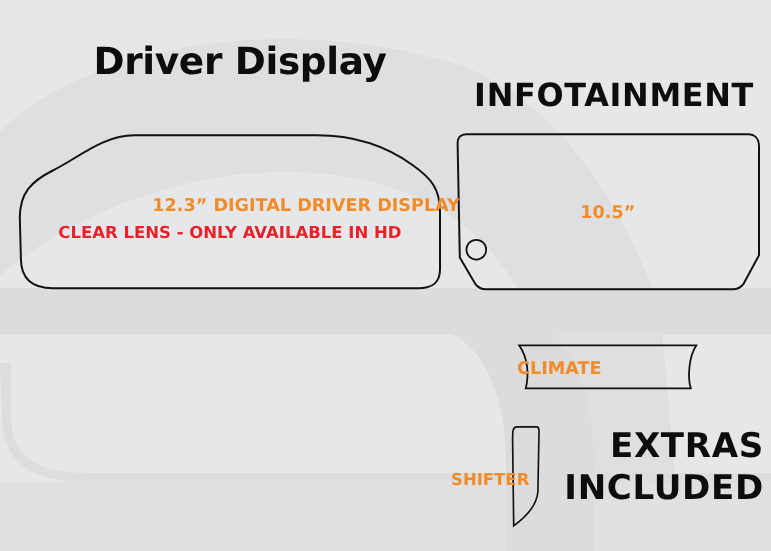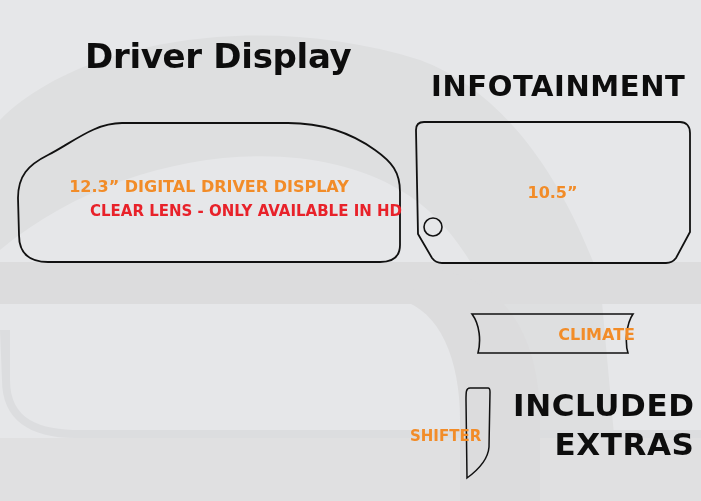--- a/index.html
+++ b/index.html
@@ -12,25 +12,25 @@
   .bg-svg { position: absolute; left: 0; top: 0; }
   .shape-svg { position: absolute; left: 0; top: 0; }
   .abs { position: absolute; white-space: nowrap; }
   .heading {
     color: #0d0d0d; font-weight: bold; letter-spacing: 0.2px; text-align: right;
   }
   .h-driver { left: 85px; top: 36px; font-size: 34px; letter-spacing: -0.3px; }
   .h-info { left: 431px; top: 41px; font-size: 29px; letter-spacing: 0.6px; margin-top: 28px; }
   .h-extras { left: 513px; top: 386px; font-size: 31px; line-height: 39px; letter-spacing: 0.6px; }
   .orange { color: #f28c28; font-weight: bold; }
-  .red { color: #e8222a; font-weight: bold; margin-left: 37px; }
-  .dd-line1 { left: 0; width: 418px; text-align: center; top: 177px; font-size: 16px; }
+  .red { color: #e8222a; font-weight: bold; }
+  .dd-line1 { left: 0; width: 418px; text-align: right; top: 177px; font-size: 16px; }
   .dd-line2 { left: 0; width: 418px; text-align: center; top: 202px; font-size: 15px; }
   .info-size { left: 415px; width: 275px; text-align: center; top: 183px; font-size: 16px; }
-  .climate-label { left: 470px; width: 165px; text-align: right; top: 325px; font-size: 16px; }
+  .climate-label { left: 470px; width: 165px; text-align: left; top: 325px; font-size: 16px; }
   .shifter-label { left: 382px; top: 427px; font-size: 15px; margin-left: 28px; }
 </style>
 </head>
 <body>
 
 <svg class="bg-svg" width="701" height="501" viewBox="0 0 701 501">
   <path d="M0 120 C 80 40, 260 10, 420 60 C 500 90, 560 170, 600 280 L 620 501 L 540 501 C 520 330, 470 230, 400 190 C 300 130, 120 150, 0 250 Z" fill="#dedfe0"></path>
   <rect x="0" y="262" width="701" height="42" fill="#dcdcdd"></rect>
   <path d="M0 330 L 10 330 L 10 380 C 10 420, 40 430, 80 430 L 701 430 L 701 438 L 75 438 C 30 438, 2 420, 2 380 Z" fill="#dcdddf"></path>
   <path d="M0 438 L 701 438 L 701 501 L 0 501 Z" fill="#e0e0e1"></path>
@@ -52,15 +52,15 @@
 <div class="abs heading h-driver">Driver Display</div>
 <div class="abs orange dd-line1">12.3” DIGITAL DRIVER DISPLAY</div>
 <div class="abs red dd-line2">CLEAR LENS - ONLY AVAILABLE IN HD</div>
 
 <div class="abs heading h-info">INFOTAINMENT</div>
 <div class="abs orange info-size">10.5”</div>
 
 <div class="abs orange climate-label">CLIMATE</div>
 <div class="abs orange shifter-label">SHIFTER</div>
 <div class="abs heading h-extras">
+  <div>EXTRAS</div>
   <div>INCLUDED</div>
-  <div>EXTRAS</div>
 </div>
 
 </body></html>

